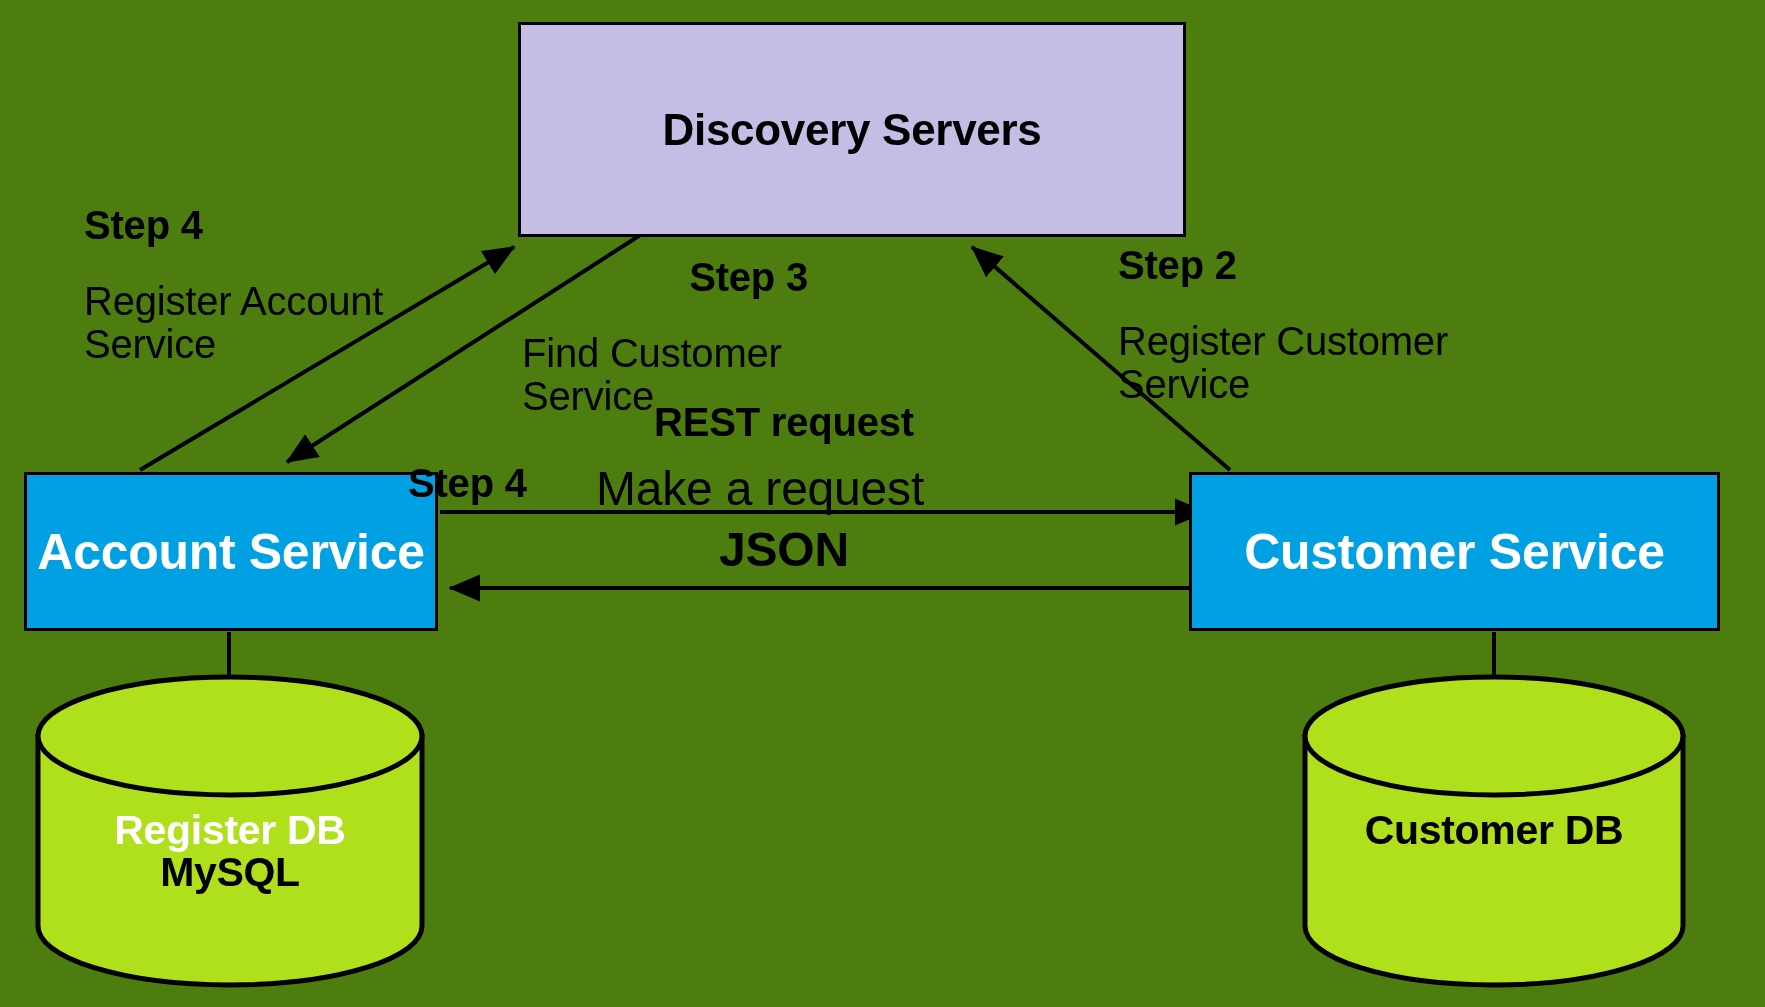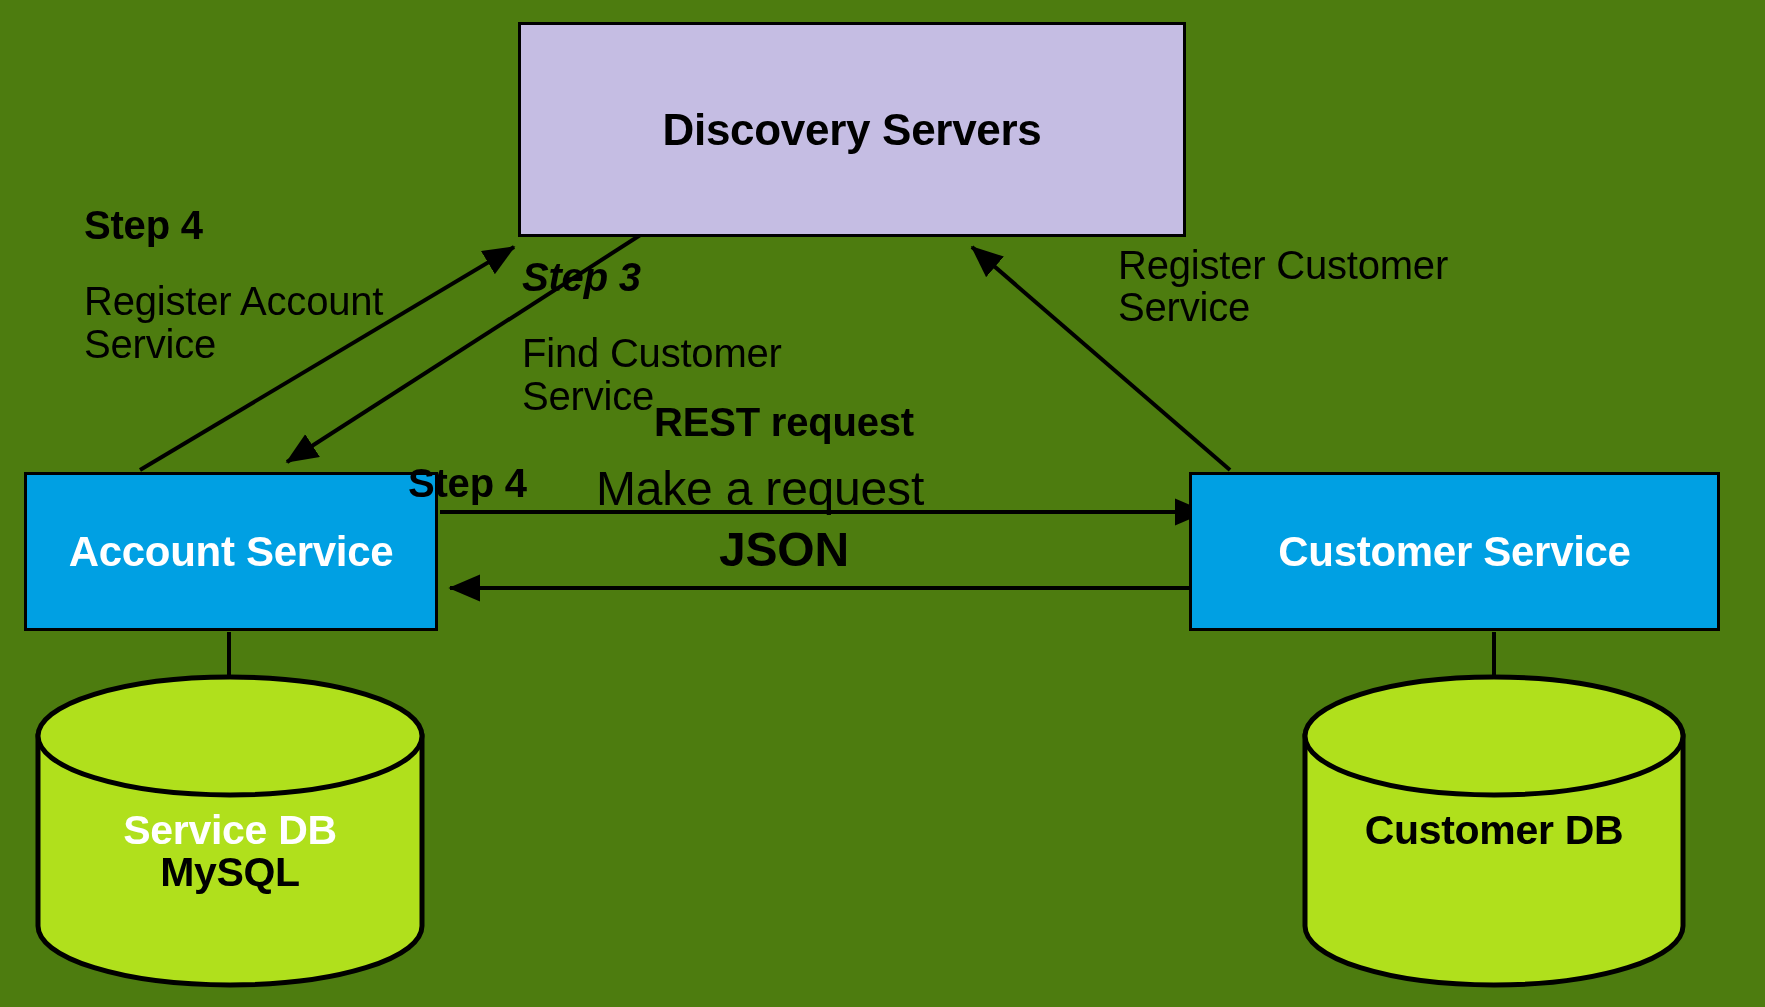--- a/index.html
+++ b/index.html
@@ -61,21 +61,21 @@
     left: 1189px;
     top: 472px;
     width: 531px;
     height: 159px;
     background: #00A0E3;
   }
   #account-service .node-label,
   #customer-service .node-label {
     color: #ffffff;
     font-weight: bold;
-    font-size: 42px;
+    font-size: 50px;
     letter-spacing: -0.3px;
   }
 
   
   .db-cyl {
     position: absolute;
   }
   .db-cyl .cyl-svg {
     position: absolute;
     left: 0;
@@ -117,21 +117,21 @@
     letter-spacing: -0.2px;
   }
   .annot .desc {
     display: block;
     font-weight: normal;
     font-size: 40px;
     letter-spacing: -0.2px;
   }
   #annot-step4-left  { left: 84px;  top: 170px; }
   #annot-step3       { left: 522px; top: 222px; }
-  #annot-step3 .step { text-align: left; width: 286px; font-style: italic; }
+  #annot-step3 .step { text-align: right; width: 286px; }
   #annot-step2-right { left: 1118px; top: 210px; }
 
   #label-rest {
     position: absolute;
     left: 452px;
     top: 400px;
     width: 664px;
     text-align: center;
     font-weight: bold;
     font-size: 40px;
@@ -220,21 +220,21 @@
   <div class="node-box" id="customer-service">
     <span class="node-label">Customer Service</span>
   </div>
 
   <div class="db-cyl" id="account-db">
     <svg class="cyl-svg" width="394" height="318" viewBox="0 0 394 318">
       <path d="M5,64 L5,254 A192,59 0 0 0 389,254 L389,64 Z" fill="#B0E01C" stroke="#000000" stroke-width="5"></path>
       <ellipse cx="197" cy="64" rx="192" ry="59" fill="#B0E01C" stroke="#000000" stroke-width="5"></ellipse>
     </svg>
     <div class="db-text">
-      <span class="l1">Service DB</span>
+      <span class="l1">Register DB</span>
       <span class="l2">MySQL</span>
     </div>
   </div>
 
   <div class="db-cyl" id="customer-db">
     <svg class="cyl-svg" width="388" height="318" viewBox="0 0 388 318">
       <path d="M5,64 L5,254 A189,59 0 0 0 383,254 L383,64 Z" fill="#B0E01C" stroke="#000000" stroke-width="5"></path>
       <ellipse cx="194" cy="64" rx="189" ry="59" fill="#B0E01C" stroke="#000000" stroke-width="5"></ellipse>
     </svg>
     <div class="db-text">
@@ -248,20 +248,21 @@
 Service</span>
   </div>
 
   <div class="annot" id="annot-step3">
     <span class="step">Step 3</span>
     <span class="desc">Find Customer
 Service</span>
   </div>
 
   <div class="annot" id="annot-step2-right">
+    <span class="step">Step 2</span>
     <span class="desc">Register Customer
 Service</span>
   </div>
 
   <div id="label-rest">REST request</div>
   <div id="label-step4-mid">Step 4</div>
   <div id="label-make-request">Make a request</div>
   <div id="label-json">JSON</div>
 
 </div>

